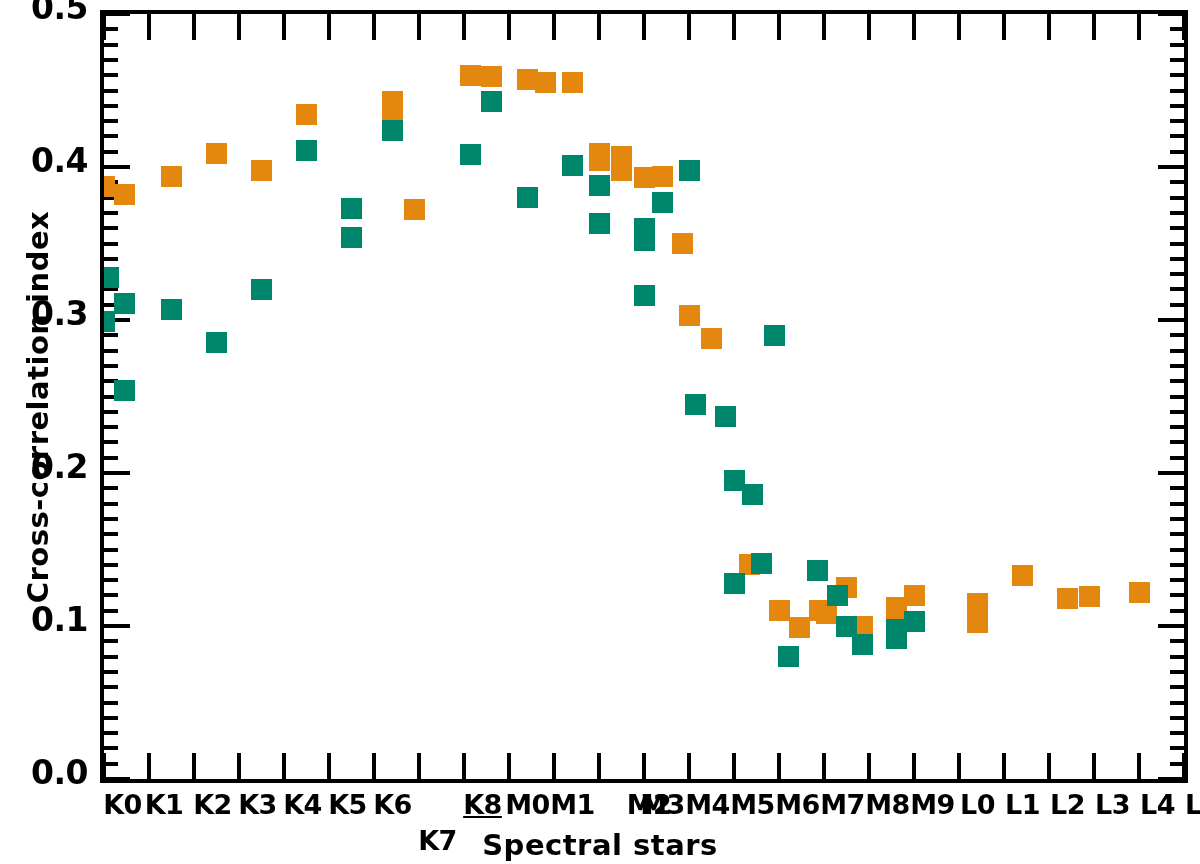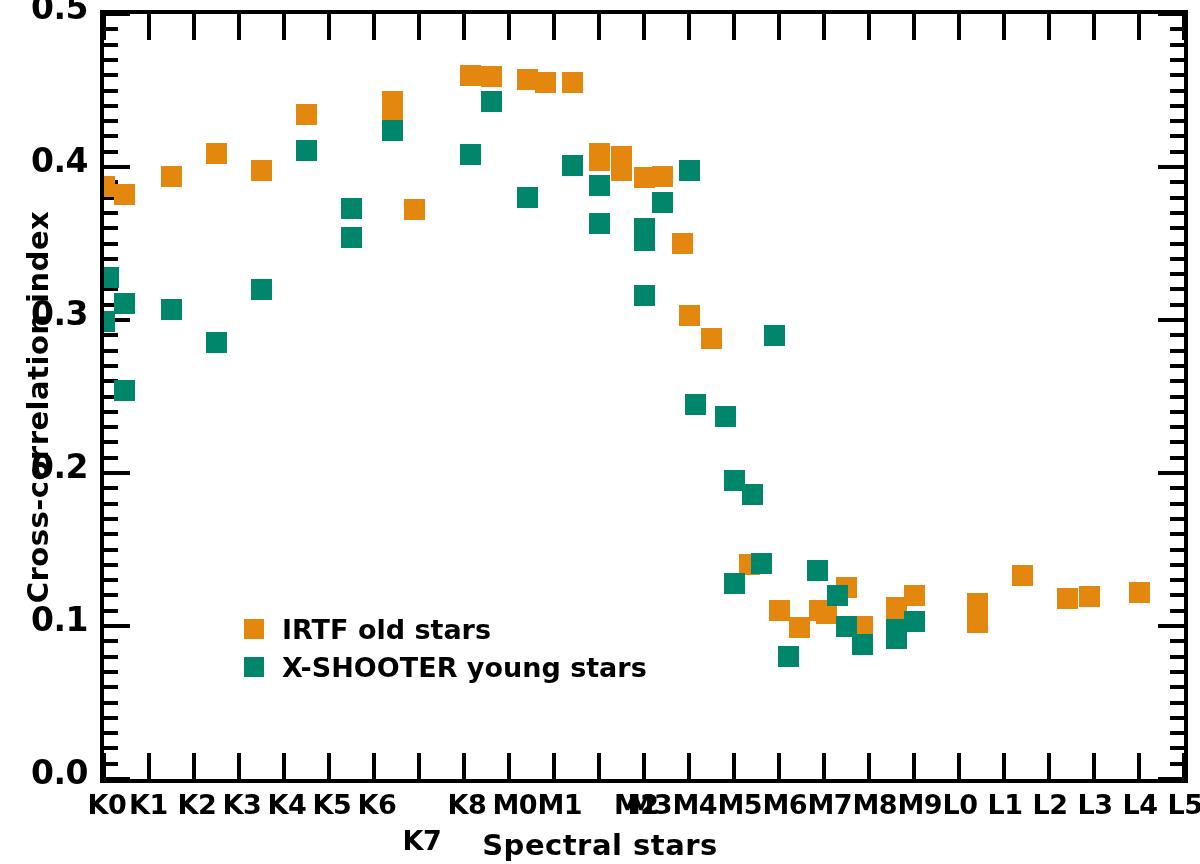--- a/index.html
+++ b/index.html
@@ -67,20 +67,21 @@
     width: 90px;
     font-size: 33px;
     font-weight: bold;
     color: #000000;
     font-family: "DejaVu Sans", sans-serif;
     letter-spacing: -0.5px;
   }
   .xlabel-txt {
     position: absolute;
     top: 789px;
+    text-align: center;
     width: 70px;
     margin-left: -35px;
     font-size: 27px;
     font-weight: bold;
     color: #000000;
     font-family: "DejaVu Sans", sans-serif;
     letter-spacing: -0.5px;
   }
   #xaxis-title {
     position: absolute;
@@ -362,48 +363,38 @@
         <div class="pt xshoot" style="left: 684px; top: 642.6px;"></div>
         <div class="pt xshoot" style="left: 713.25px; top: 556.92px;"></div>
         <div class="pt xshoot" style="left: 733.5px; top: 581.4px;"></div>
         <div class="pt xshoot" style="left: 742.5px; top: 612px;"></div>
         <div class="pt xshoot" style="left: 758.25px; top: 630.36px;"></div>
         <div class="pt xshoot" style="left: 792px; top: 615.06px;"></div>
         <div class="pt xshoot" style="left: 792px; top: 624.24px;"></div>
         <div class="pt xshoot" style="left: 810px; top: 607.41px;"></div>
       </div>
 
-    <div id="legend">
-      <div class="legend-row">
-        <span class="legend-swatch" style="background:#E3870F"></span>
-        <span class="legend-label">IRTF old stars</span>
-      </div>
-      <div class="legend-row">
-        <span class="legend-swatch" style="background:#00866B"></span>
-        <span class="legend-label">X-SHOOTER young stars</span>
-      </div>
-    </div>
   </div>
 
   <div id="label-layer">
       <div class="ylabel-txt" style="top: 753px;">0.0</div>
       <div class="ylabel-txt" style="top: 600px;">0.1</div>
       <div class="ylabel-txt" style="top: 447px;">0.2</div>
       <div class="ylabel-txt" style="top: 294px;">0.3</div>
       <div class="ylabel-txt" style="top: 141px;">0.4</div>
       <div class="ylabel-txt" style="top: -12px;">0.5</div>
       <div class="xlabel-txt" style="left: 122.5px;">K0</div>
       <div class="xlabel-txt" style="left: 164px;">K1</div>
       <div class="xlabel-txt" style="left: 212.5px;">K2</div>
       <div class="xlabel-txt" style="left: 257.5px;">K3</div>
       <div class="xlabel-txt" style="left: 302.5px;">K4</div>
       <div class="xlabel-txt" style="left: 347.5px;">K5</div>
       <div class="xlabel-txt" style="left: 392.5px;">K6</div>
       <div class="xlabel-txt" style="left: 437.5px; margin-top: 36px;">K7</div>
-      <div class="xlabel-txt" style="left: 482.5px;">K8</div>
+      <div class="xlabel-txt" style="left: 482.5px; text-decoration: underline;">K8</div>
       <div class="xlabel-txt" style="left: 527.5px;">M0</div>
       <div class="xlabel-txt" style="left: 572.5px;">M1</div>
       <div class="xlabel-txt" style="left: 649px;">M2</div>
       <div class="xlabel-txt" style="left: 662.5px;">M3</div>
       <div class="xlabel-txt" style="left: 707.5px;">M4</div>
       <div class="xlabel-txt" style="left: 752.5px;">M5</div>
       <div class="xlabel-txt" style="left: 797.5px;">M6</div>
       <div class="xlabel-txt" style="left: 842.5px;">M7</div>
       <div class="xlabel-txt" style="left: 887.5px;">M8</div>
       <div class="xlabel-txt" style="left: 932.5px;">M9</div>

